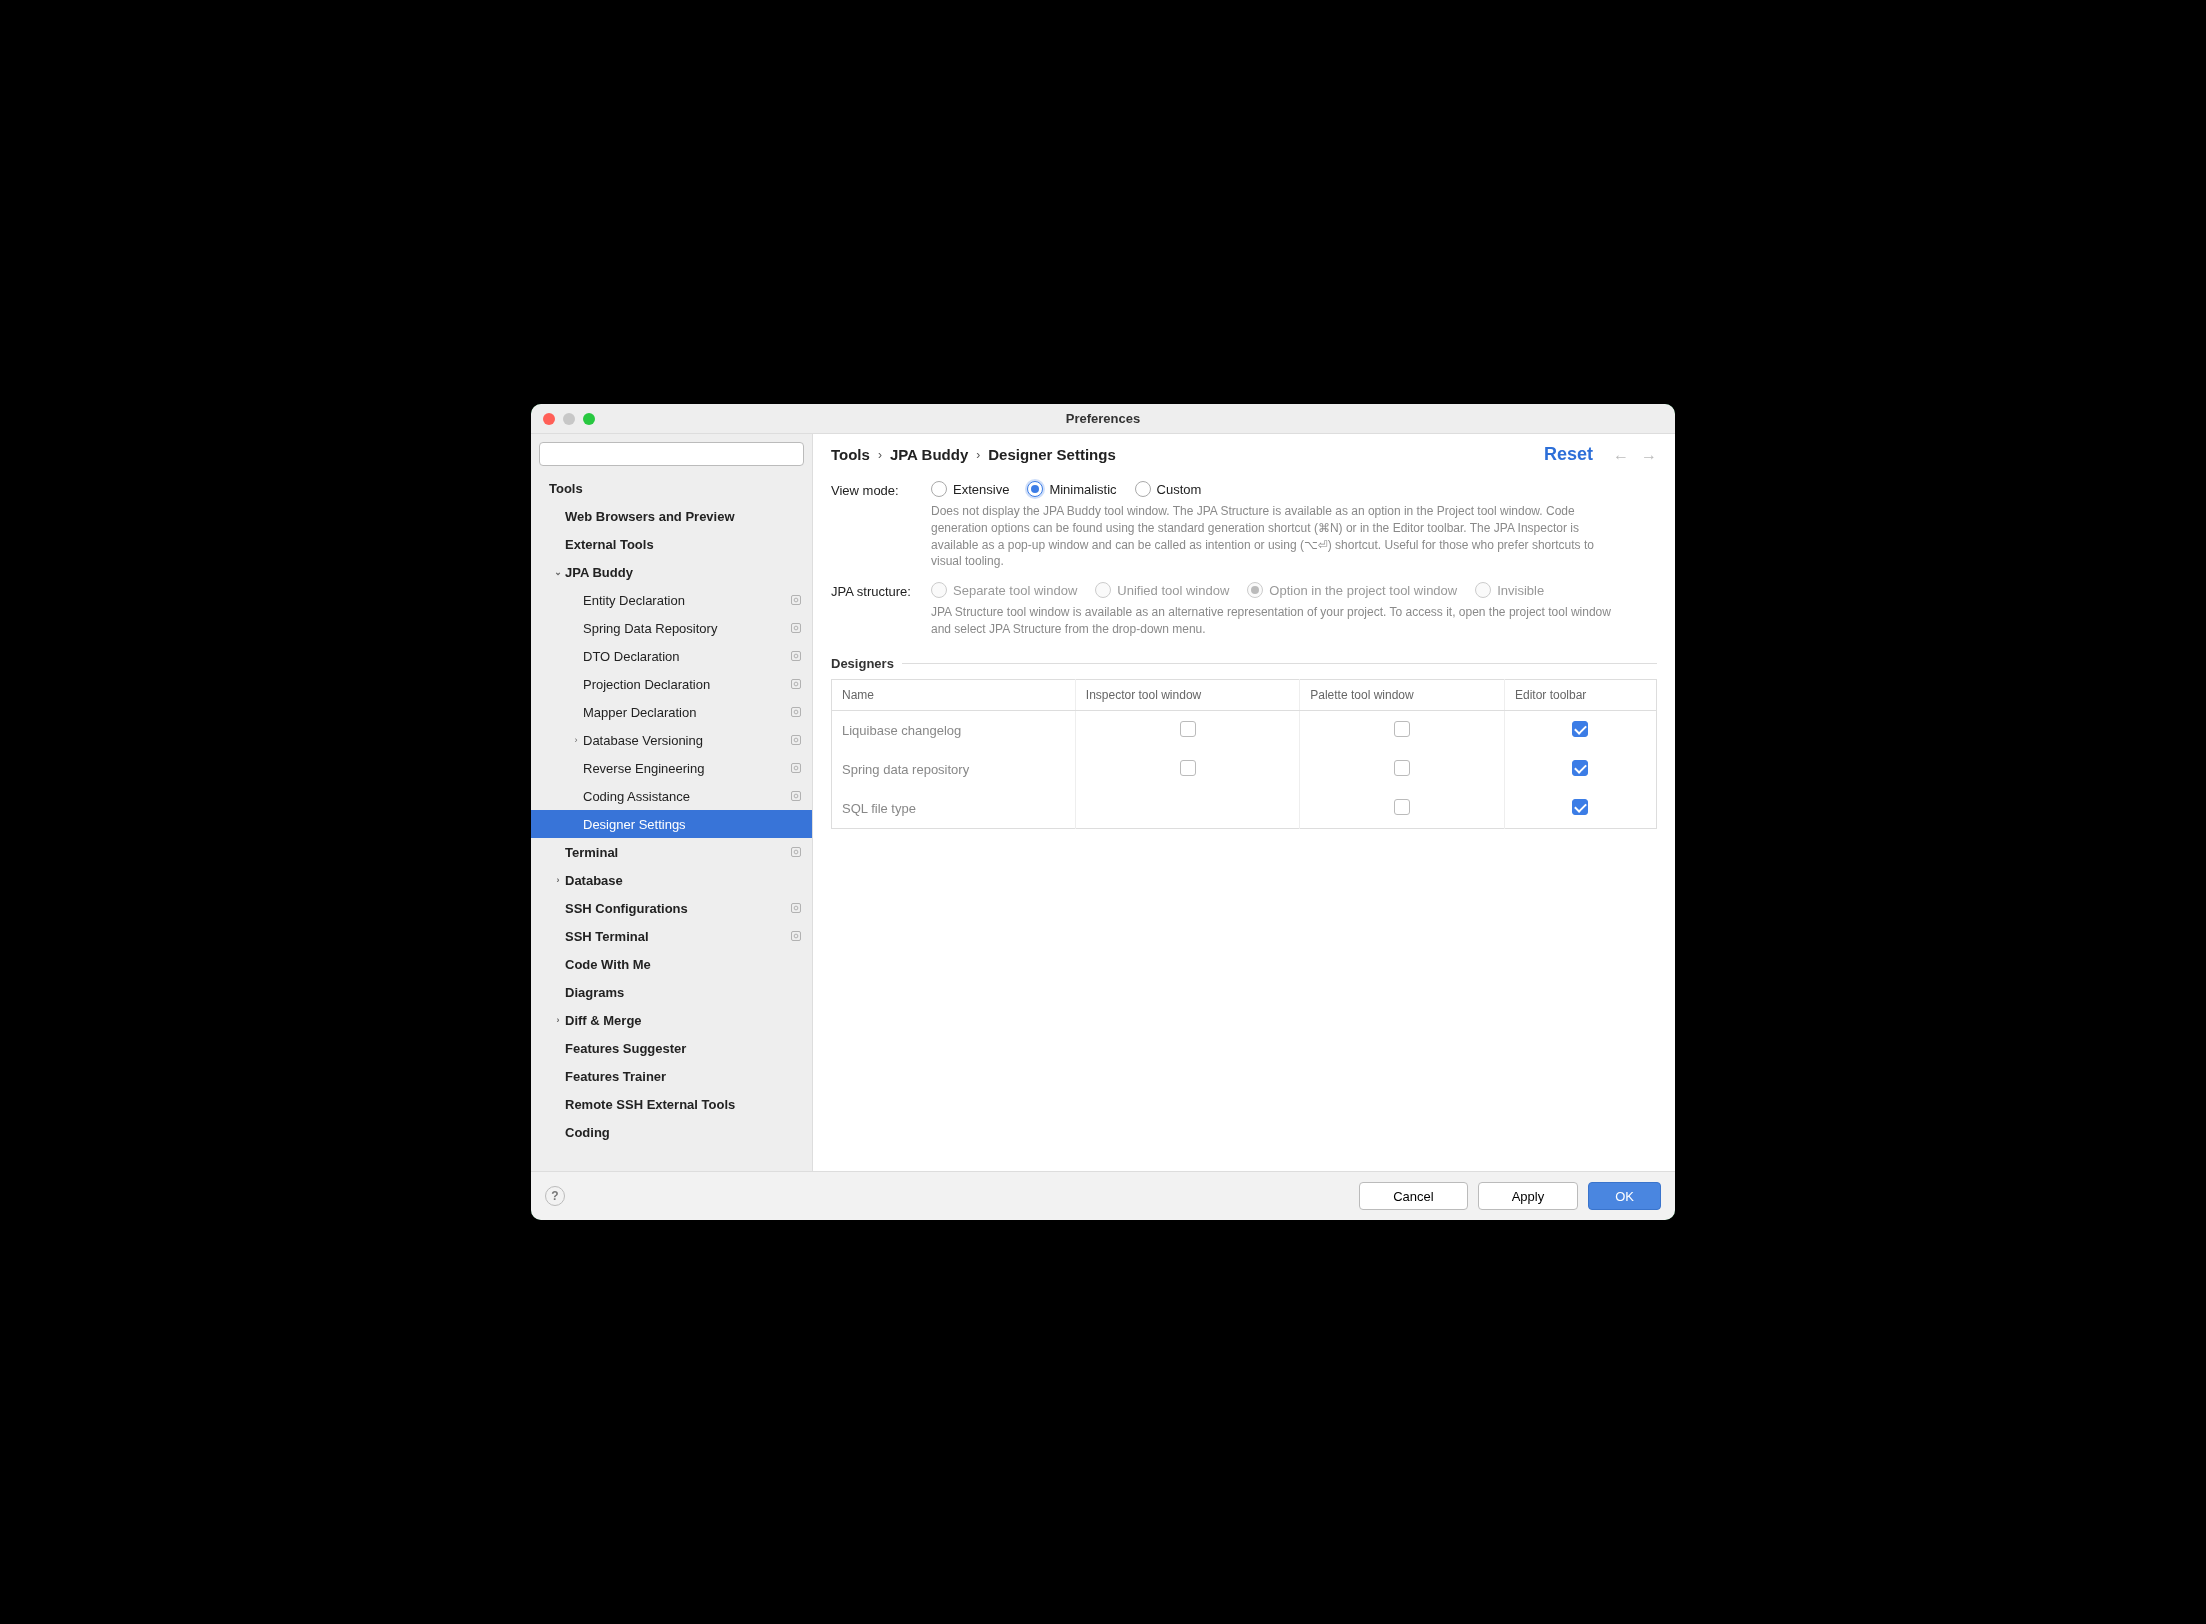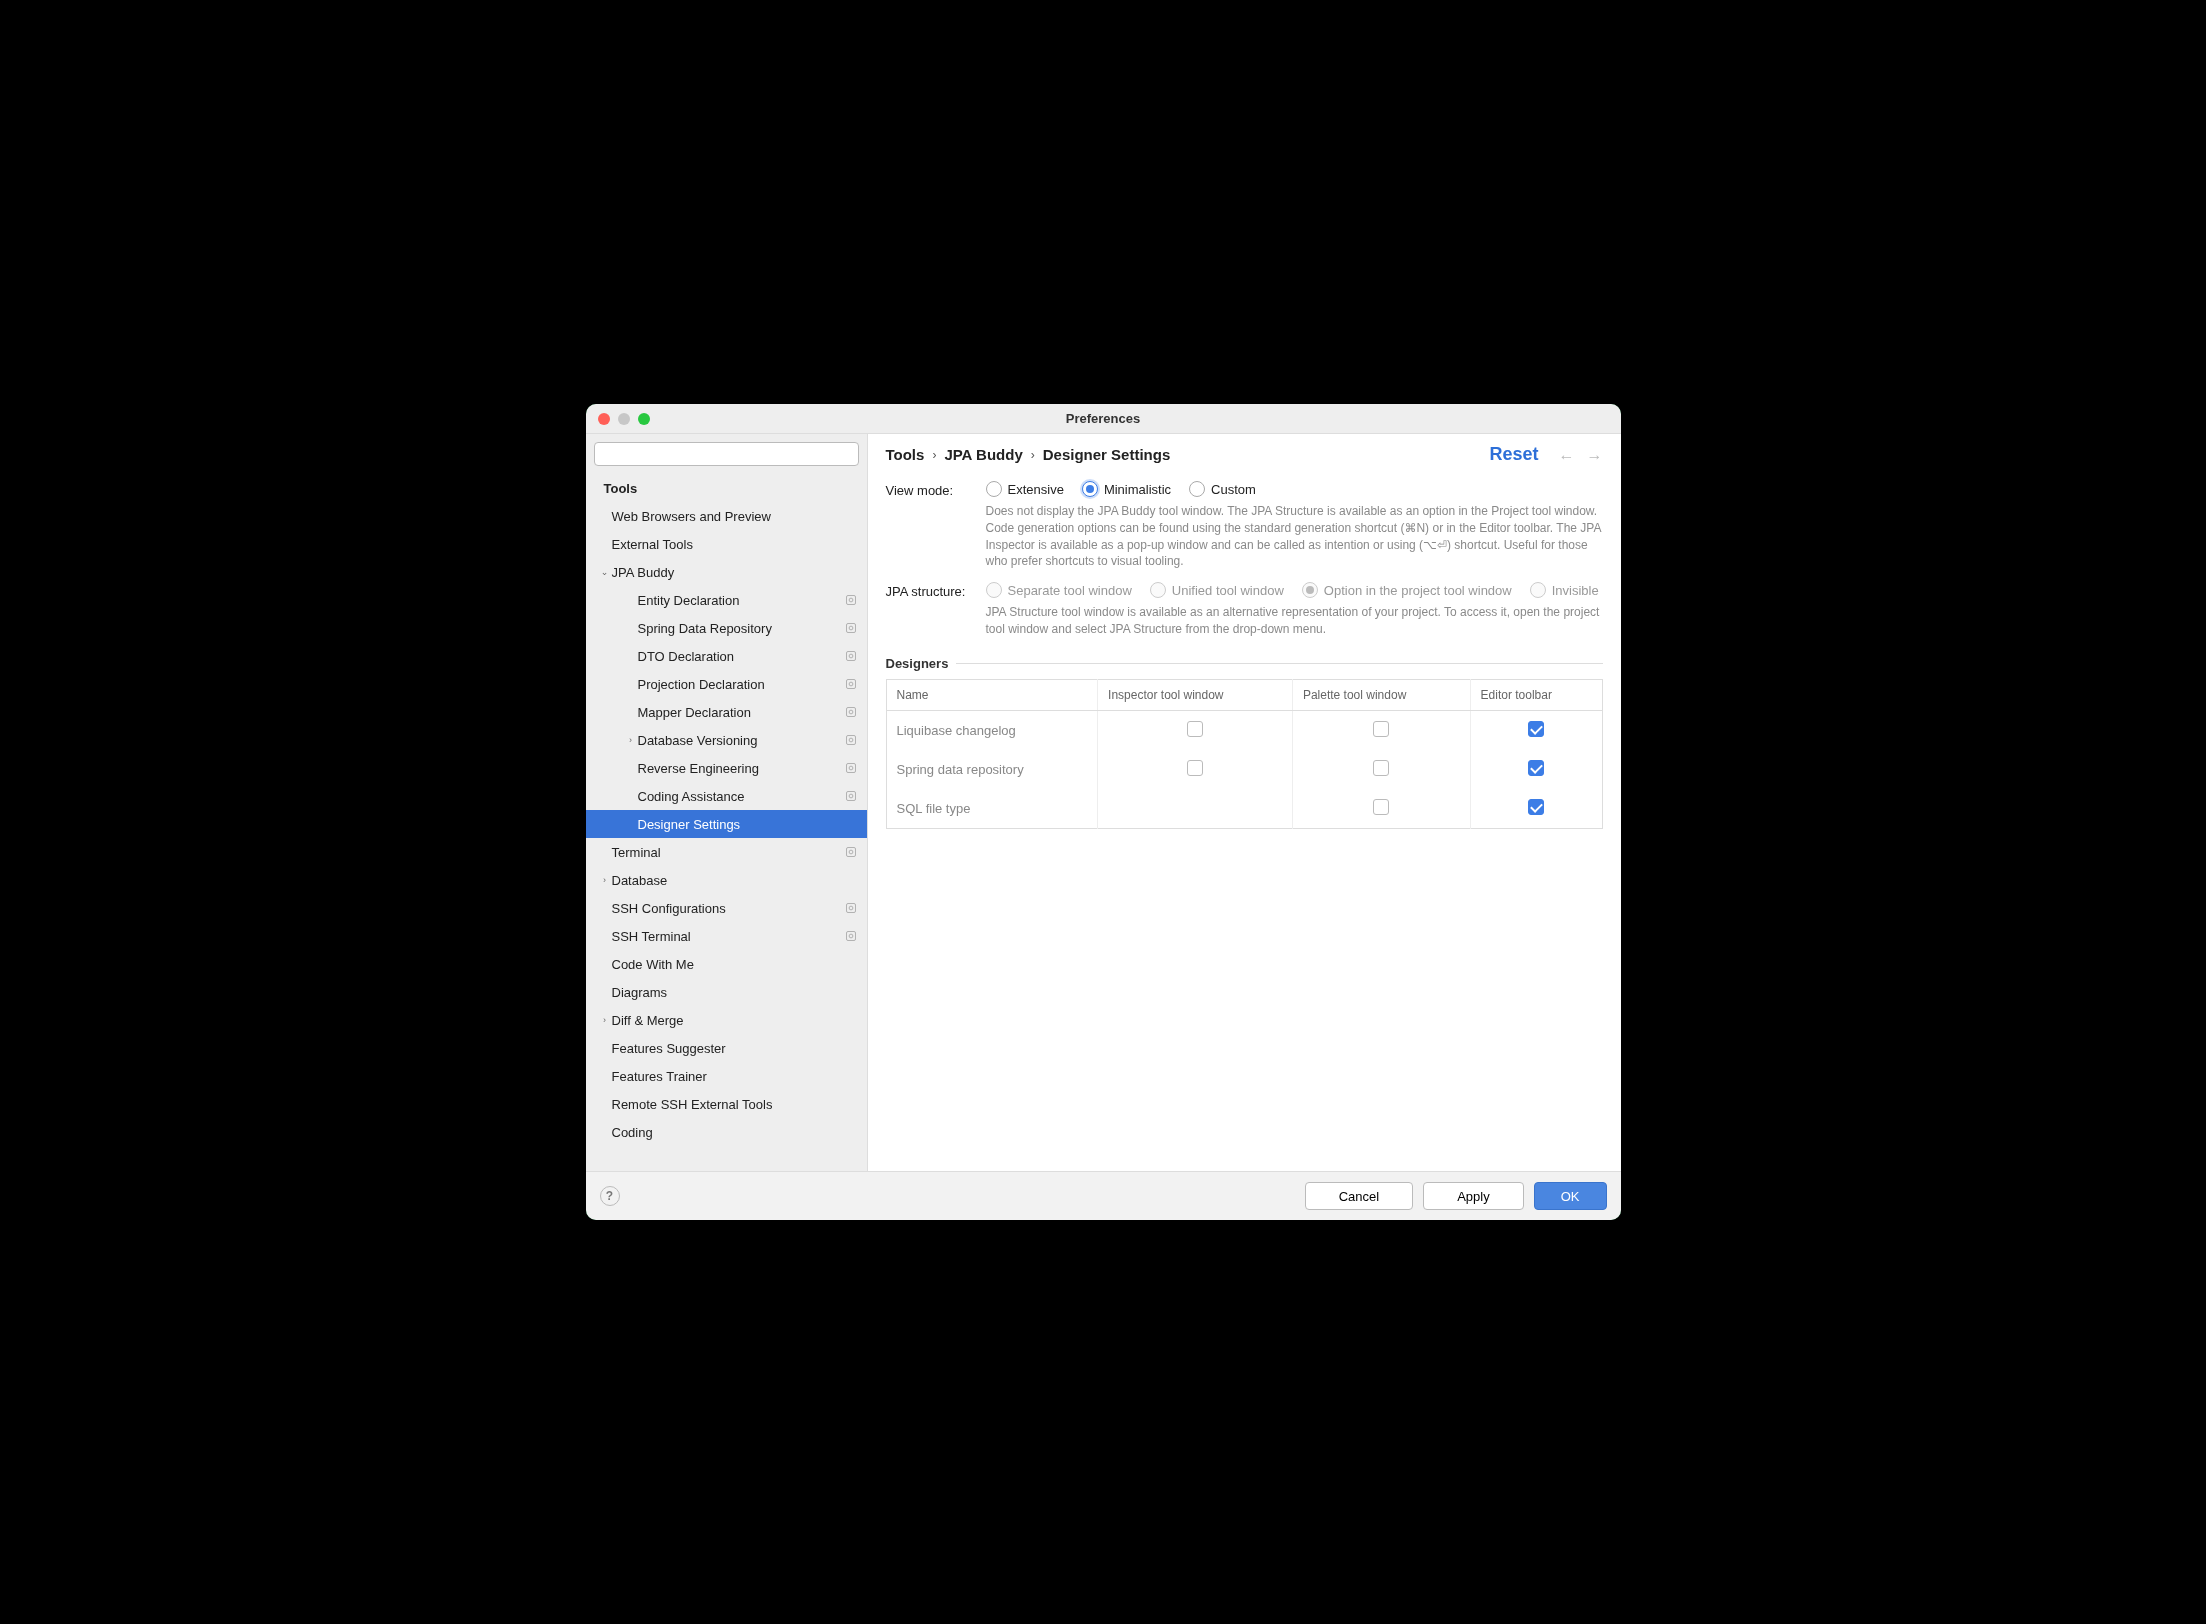--- a/index.html
+++ b/index.html
@@ -7,21 +7,21 @@
     background: #000;
     font-family: -apple-system, BlinkMacSystemFont, "Segoe UI", Arial, sans-serif;
     font-size: 13px;
     color: #222;
     display: flex;
     align-items: center;
     justify-content: center;
     min-height: 100vh;
   }
   .window {
-    width: 1035px;
+    width: 1144px;
     height: 816px;
     background: #15803d;
     border-radius: 10px;
     box-shadow: 0 20px 60px rgba(0,0,0,0.5);
     display: flex;
     flex-direction: column;
     overflow: hidden;
   }
   .titlebar {
     height: 30px;
@@ -102,21 +102,21 @@
   }
   .tree-item .arrow {
     width: 14px;
     display: inline-flex;
     justify-content: center;
     color: #666;
     font-size: 9px;
   }
   .tree-item.selected .arrow { color: #fff; }
   .tree-item.root { font-weight: 700; padding-left: 18px; }
-  .tree-item.l1 { padding-left: 12px; }
+  .tree-item.l1 { padding-left: 20px; font-weight: bold; }
   .tree-item.l2 { padding-left: 38px; }
   .tree-label { flex: 1; white-space: nowrap; }
   .gear-icon {
     width: 12px; height: 12px;
     color: #aaa;
     margin-left: 4px;
   }
 
   .main {
     flex: 1;

